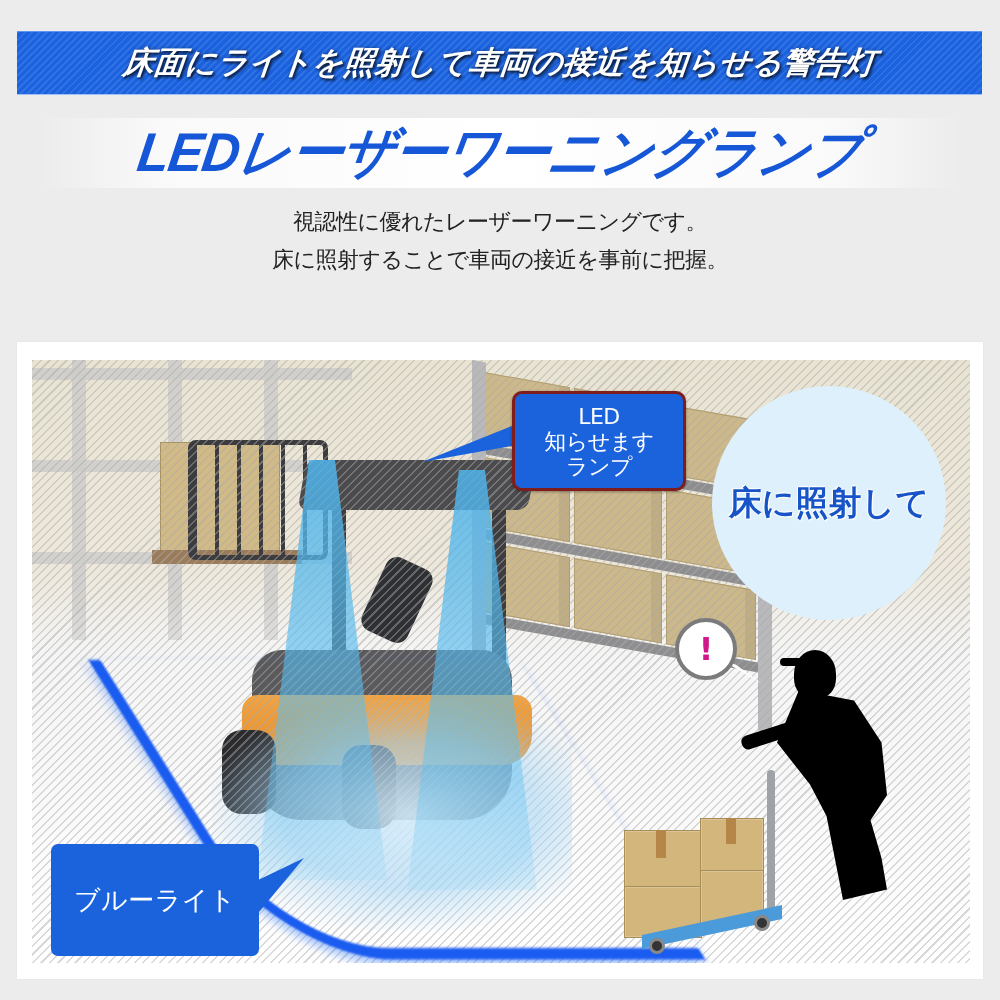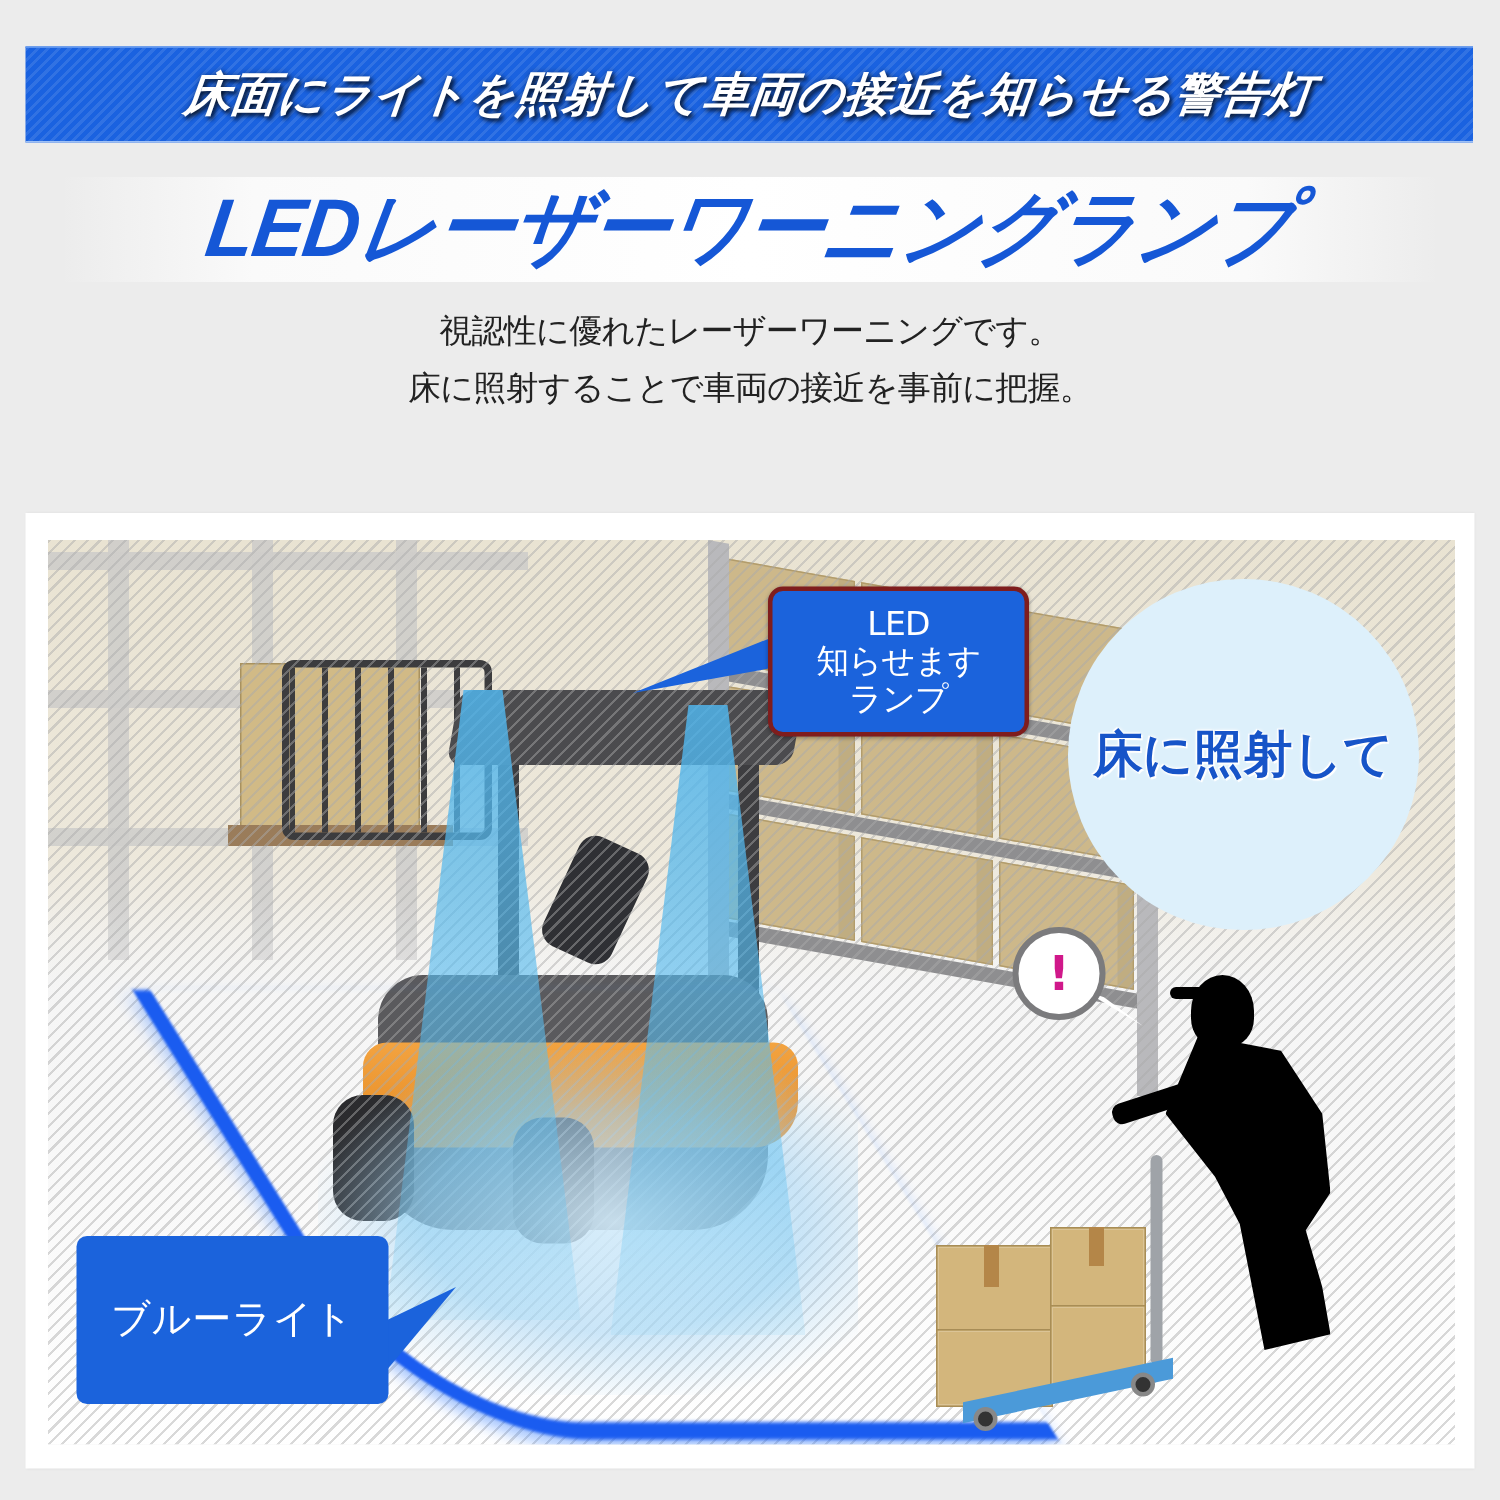--- a/index.html
+++ b/index.html
@@ -239,21 +239,21 @@
       box-shadow: inset 0 0 0 1px rgba(255,255,255,0.2);
     }
     .cart-tape { position: absolute; background: #b48648; z-index: 6; }
     .cart-wheel {
       position: absolute; width: 16px; height: 16px; border-radius: 50%;
       background: #333; border: 3px solid #888; z-index: 5;
     }
 
     
     .callout-blue {
-      position: absolute; left: 19px; top: 464px; width: 208px; height: 112px;
+      position: absolute; left: 19px; top: 484px; width: 208px; height: 112px;
       background: #1b63dc; border-radius: 7px;
       color: #ffffff; text-align: center;
       display: flex; flex-direction: column; justify-content: center;
       z-index: 9;
     }
     .callout-blue .ln { font-size: 26px; line-height: 36px; white-space: nowrap; letter-spacing: 0.5px; }
     .callout-blue-tail {
       position: absolute; left: 222px; top: 498px; width: 50px; height: 60px;
       background: #1b63dc;
       clip-path: polygon(0 40%, 100% 0, 0 100%);

